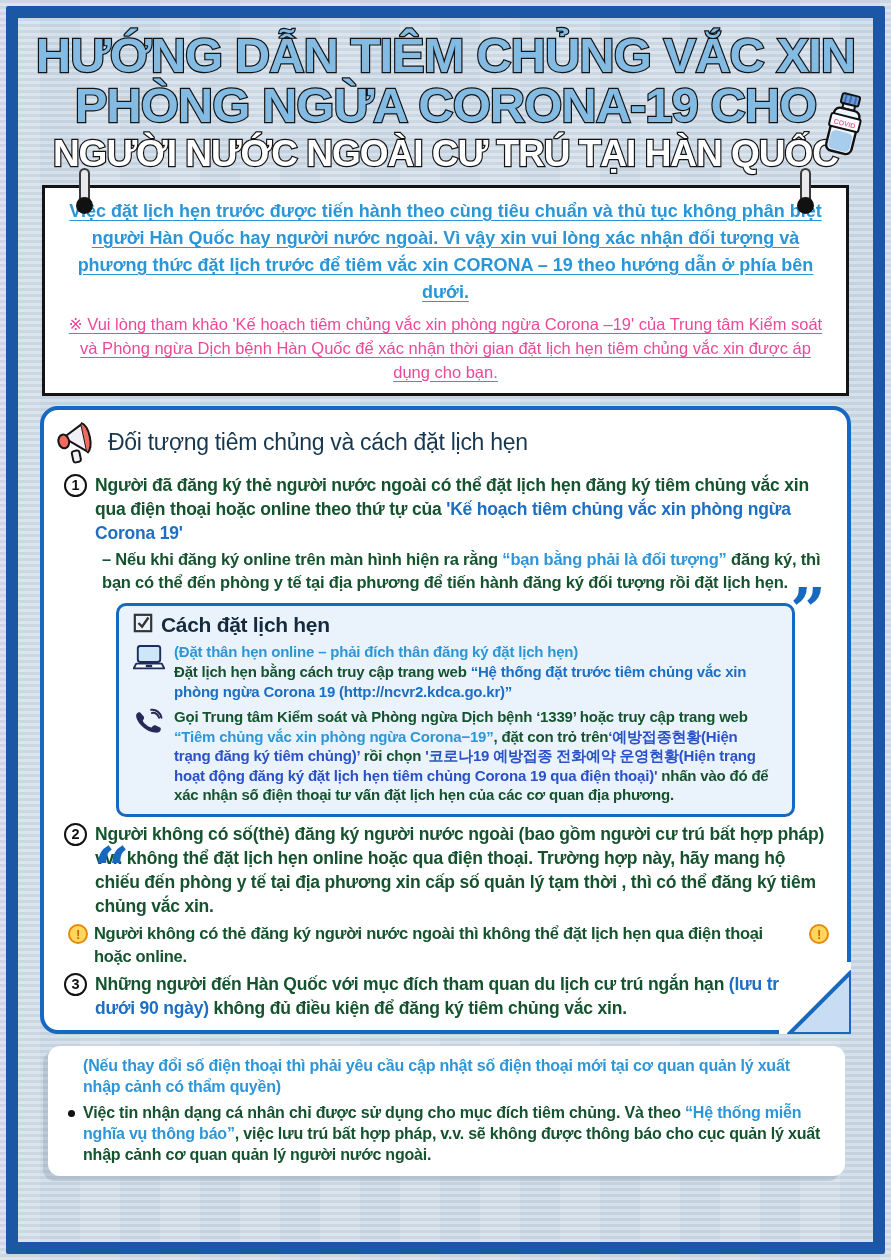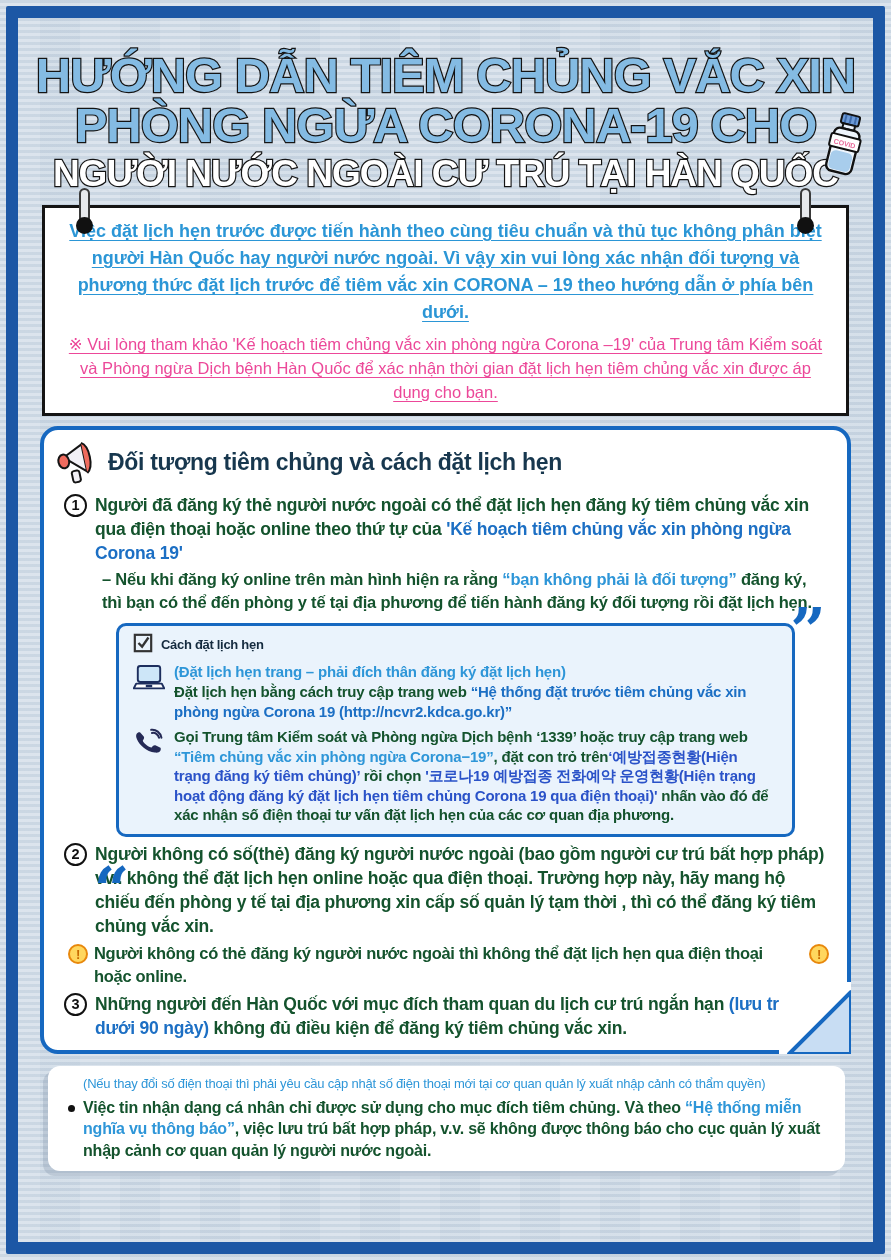--- a/index.html
+++ b/index.html
@@ -8,21 +8,21 @@
     position:relative; width:891px; height:1260px; margin:0 auto;
     background:#cfdbe7;
     background-image:
       repeating-linear-gradient(0deg, rgba(255,255,255,.22) 0 3px, rgba(160,178,196,.14) 3px 6px),
       repeating-linear-gradient(90deg, rgba(255,255,255,.06) 0 40px, rgba(150,168,188,.08) 40px 80px);
     overflow:hidden;
     font-family:"Liberation Sans","DejaVu Sans",sans-serif;
     color:#111;
   }
   .frame { position:absolute; inset:6px; border:12px solid #1c57a5; border-radius:2px; pointer-events:none; z-index:60; }
-  .content { position:absolute; inset:18px; padding-top:2px;margin-top:30px; }
+  .content { position:absolute; inset:18px; padding-top:12px; }
 
   
   .title { text-align:center; position:relative; }
   .t-line { font-weight:800; line-height:1.03; letter-spacing:-1px; white-space:nowrap;
             -webkit-text-stroke:2.4px #141414; paint-order:stroke fill; }
   .t-blue  { color:#84bbe3; font-size:49px; }
   .t-white { color:#ffffff; font-size:37px; margin-top:4px; }
   .vial { position:absolute; right:8px; top:62px; transform:rotate(14deg); }
 
   
@@ -34,34 +34,34 @@
                  text-decoration:underline; text-underline-offset:3px; margin-top:7px; }
   .pin { position:absolute; top:-20px; width:12px; height:46px; }
   .pin-l { left:34px; } .pin-r { right:34px; }
   .pin .stem { width:11px; height:40px; background:#e7e9ec; border:2px solid #3a3a3a; border-radius:6px; }
   .pin .head { position:absolute; left:-3px; bottom:0; width:17px; height:17px; background:#111; border-radius:50%; }
 
   
   .mainbox { margin:10px 22px 0; background:#fff; border:4px solid #1668c0; border-radius:18px;
              padding:8px 18px 10px 14px; position:relative; }
   .sec-head { display:flex; align-items:center; gap:8px; margin-left:-4px; }
-  .sec-title { font-size:23px; font-weight:700; color:#17374e; letter-spacing:-0.3px; }
+  .sec-title { font-size:23px; font-weight:400; color:#17374e; letter-spacing:-0.3px; }
   .item { display:flex; gap:8px; margin-top:5px; padding-left:6px; }
   .num { flex:0 0 auto; width:23px; height:23px; border:2.2px solid #111; border-radius:50%;
          display:flex; align-items:center; justify-content:center; font-weight:700; font-size:14.5px; margin-top:1px; }
   .itext { font-size:17.5px; font-weight:600; line-height:1.38; letter-spacing:-0.2px; }
   .subdash { margin:3px 0 0 44px; font-size:16.5px; font-weight:600; line-height:1.35; letter-spacing:-0.2px; }
 
   .tk { color:#14532d; } .bl { color:#1c6fc4; } .sky { color:#2e96d8; } .royal { color:#2a52c8; }
 
   
   .howto { margin:10px 34px 4px 58px; background:#eaf3fc; border:3px solid #1668c0; border-radius:10px;
            padding:7px 14px 9px; position:relative; }
   .howto-head { display:flex; align-items:center; gap:8px; }
-  .howto-title { font-size:13px; font-weight:800; color:#142a3e; letter-spacing:-0.3px; }
+  .howto-title { font-size:21px; font-weight:800; color:#142a3e; letter-spacing:-0.3px; }
   .hrow { display:flex; gap:9px; margin-top:5px; }
   .hicon { flex:0 0 32px; padding-top:2px; }
   .hlabel { color:#2e96d8; font-weight:700; font-size:15px; line-height:1.3; letter-spacing:-0.2px; }
   .hbody  { font-size:15px; font-weight:600; line-height:1.3; letter-spacing:-0.2px; margin-top:1px; }
   .q { position:absolute; font-family:"DejaVu Serif","Liberation Serif",serif; font-weight:bold;
        font-size:62px; color:#1668c0; line-height:0.55; }
   .q-top { top:-12px; right:-34px; }
   .q-bot { bottom:-42px; left:-26px; transform:rotate(180deg); }
 
   .warn { display:flex; align-items:flex-start; gap:6px; margin:4px 0 2px 10px;
@@ -71,21 +71,21 @@
            font-size:13px; margin-top:2px; }
   .fold { position:absolute; right:-4px; bottom:-4px; width:72px; height:72px; }
 
   
   .notes { margin:12px 28px 0 30px; background:#fff; border-radius:12px; padding:10px 20px 10px;
            box-shadow:-5px 5px 0 rgba(125,145,165,.28); }
   .notes-head { font-size:22px; font-weight:800; color:#17374e; margin:2px 0 4px 6px; letter-spacing:0.5px; }
   .nb { display:flex; gap:8px; margin-top:4px; }
   .nb .dot { flex:0 0 auto; width:7px; height:7px; border-radius:50%; background:#111; margin-top:8px; }
   .nbtext { font-size:16px; font-weight:600; line-height:1.33; letter-spacing:-0.2px; }
-  .nbsub { margin-left:15px; font-size:13px; font-weight:400; color:#2e96d8; line-height:1.3; letter-spacing:-0.2px; }
+  .nbsub { margin-left:15px; font-size:16px; font-weight:700; color:#2e96d8; line-height:1.3; letter-spacing:-0.2px; }
 </style>
 </head>
 <body>
 
 <div class="page">
   <div class="frame"></div>
 
   <div class="content">
 
     <div class="title">
@@ -132,21 +132,21 @@
             </g>
           </svg>
         </span>
         <span class="sec-title">Đối tượng tiêm chủng và cách đặt lịch hẹn</span>
       </div>
 
       <div class="item">
         <span class="num">1</span>
         <p class="itext"><span class="tk">Người đã đăng ký thẻ người nước ngoài có thể đặt lịch hẹn đăng ký tiêm chủng vắc xin qua điện thoại hoặc online theo thứ tự của </span><span class="bl">'Kế hoạch tiêm chủng vắc xin phòng ngừa Corona 19'</span></p>
       </div>
-      <p class="subdash"><span class="tk">– Nếu khi đăng ký online trên màn hình hiện ra rằng </span><span class="sky">“bạn không phải là đối tượng”</span><span class="tk"> đăng ký, thì bạn có thể đến phòng y tế tại địa phương để tiến hành đăng ký đối tượng rồi đặt lịch hẹn.</span></p>
+      <p class="subdash"><span class="tk">– Nếu khi đăng ký online trên màn hình hiện ra rằng </span><span class="sky">“bạn bằng phải là đối tượng”</span><span class="tk"> đăng ký, thì bạn có thể đến phòng y tế tại địa phương để tiến hành đăng ký đối tượng rồi đặt lịch hẹn.</span></p>
 
       <div class="howto">
         <span class="q q-top">”</span>
         <span class="q q-bot">”</span>
         <div class="howto-head">
           <span>
             <svg width="20" height="20" viewBox="0 0 22 22">
               <rect x="2" y="2" width="18" height="18" fill="none" stroke="#333" stroke-width="2.4"></rect>
               <path d="M6 11 L10 15 L17 5" fill="none" stroke="#333" stroke-width="2.6"></path>
             </svg>
@@ -156,21 +156,21 @@
 
         <div class="hrow">
           <span class="hicon">
             <svg width="32" height="28" viewBox="0 0 40 34">
               <rect x="6" y="2" width="28" height="20" rx="3" fill="#cde6f8" stroke="#1d2e5e" stroke-width="2.4"></rect>
               <path d="M4 24 L36 24 L39 30 L1 30 Z" fill="#fff" stroke="#1d2e5e" stroke-width="2.4" stroke-linejoin="round"></path>
               <rect x="16" y="25.5" width="8" height="3" fill="#1d2e5e"></rect>
             </svg>
           </span>
           <div>
-            <div class="hlabel">(Đặt lịch hẹn trang – phải đích thân đăng ký đặt lịch hẹn)</div>
+            <div class="hlabel">(Đặt thân hẹn online – phải đích thân đăng ký đặt lịch hẹn)</div>
             <div class="hbody"><span class="tk">Đặt lịch hẹn bằng cách truy cập trang web </span><span class="bl">“Hệ thống đặt trước tiêm chủng vắc xin phòng ngừa Corona 19 (http://ncvr2.kdca.go.kr)”</span></div>
           </div>
         </div>
 
         <div class="hrow">
           <span class="hicon">
             <svg width="30" height="32" viewBox="0 0 38 40">
               <path d="M6 12 C4 6 8 3 11 4 L15 10 C16 12 14 14 13 15 C14 19 19 24 23 25 C24 24 26 22 28 23 L34 27 C35 30 32 34 26 32 C16 29 8 20 6 12 Z" fill="#252a56" transform="rotate(-8 19 20)"></path>
               <path d="M24 6 C28 5 32 8 33 12" fill="none" stroke="#252a56" stroke-width="2.6" stroke-linecap="round"></path>
               <path d="M25 1 C31 0 37 5 38 11" fill="none" stroke="#252a56" stroke-width="2.6" stroke-linecap="round" transform="translate(-2 1)"></path>

